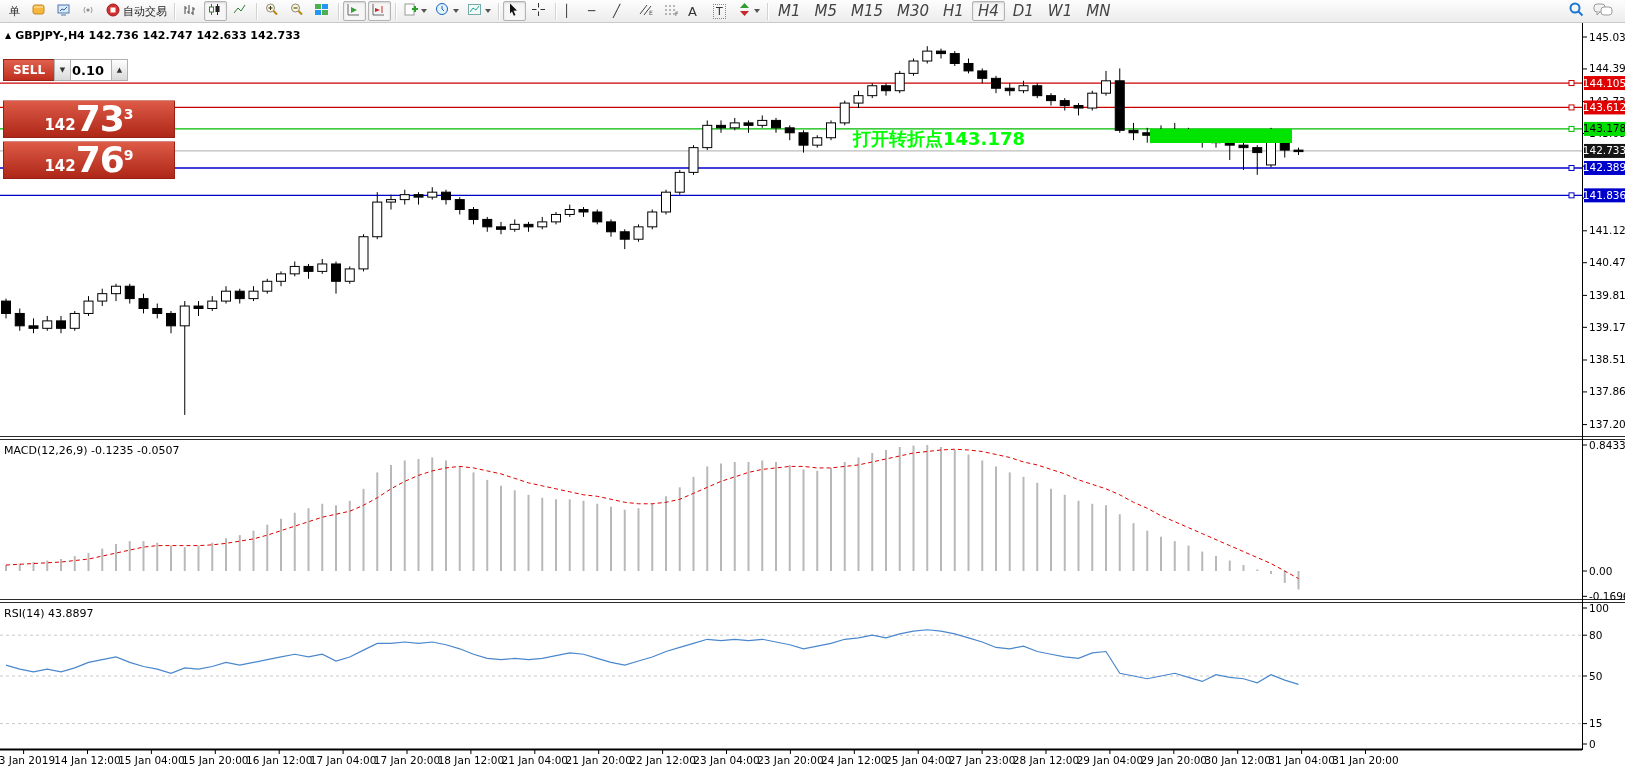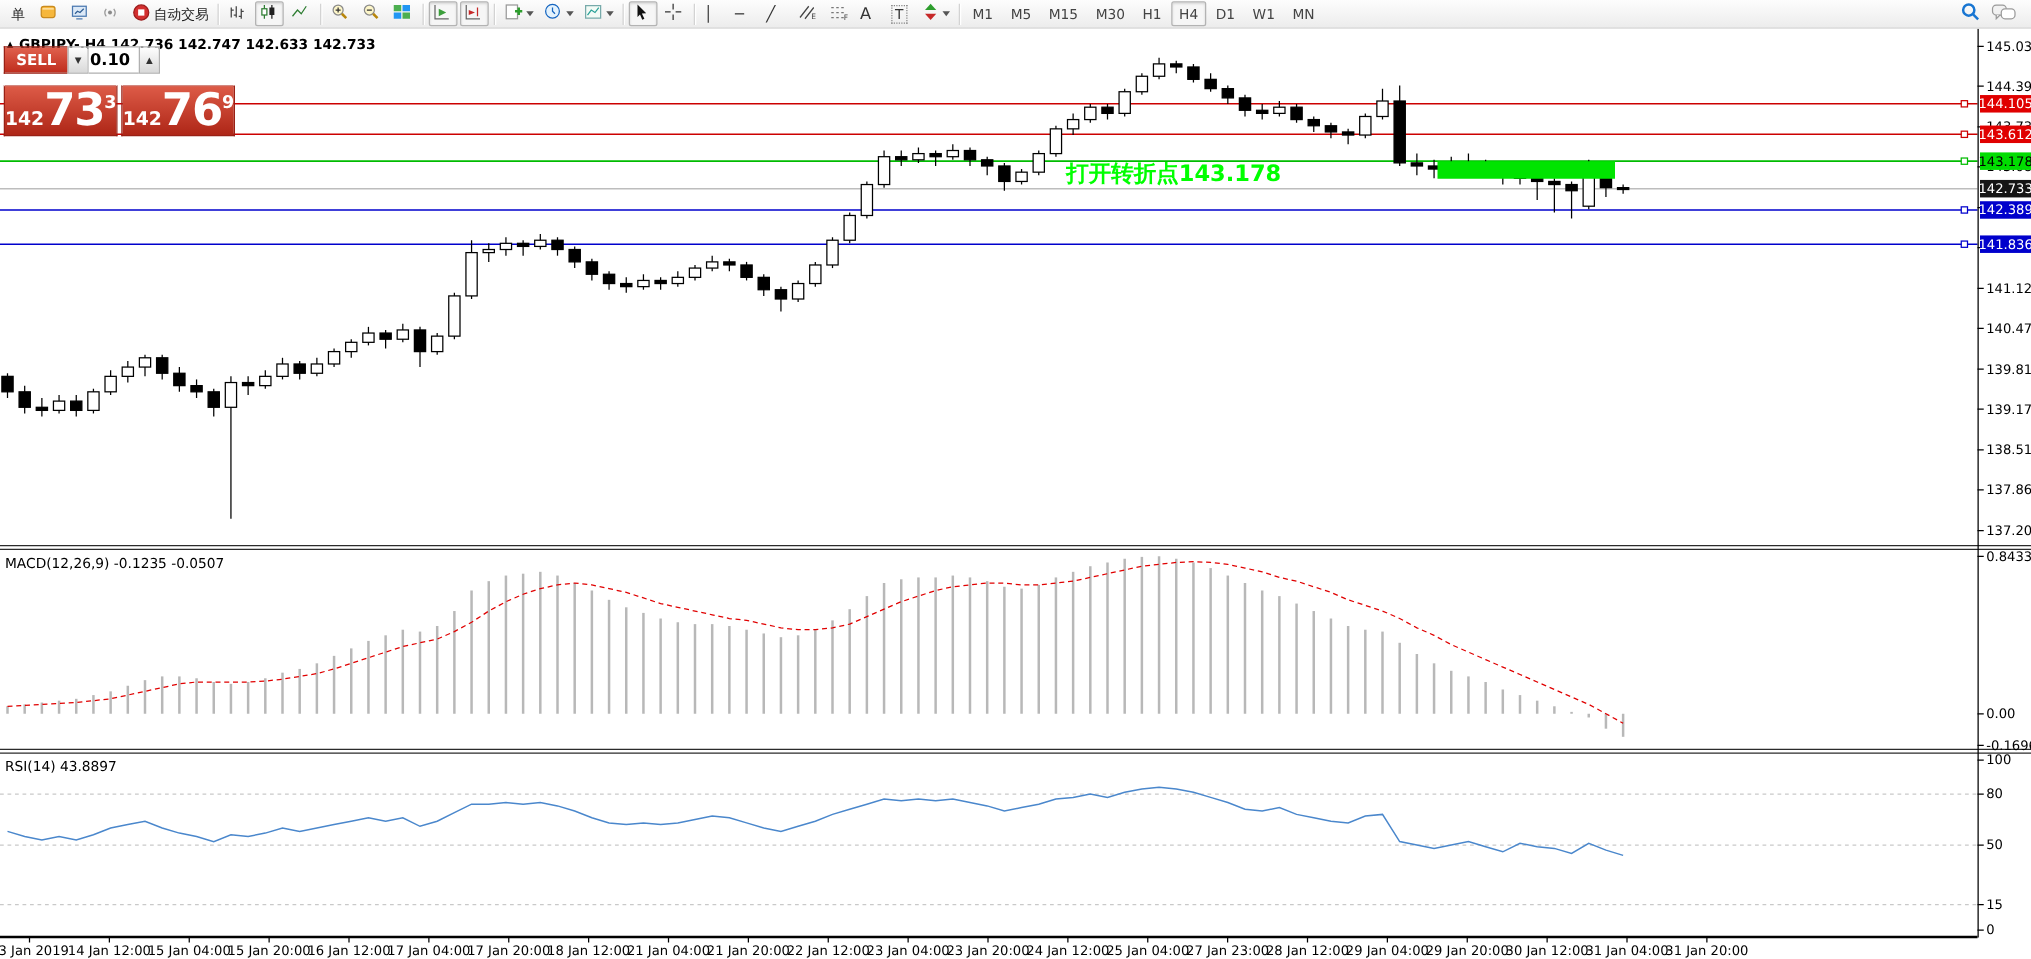--- a/index.html
+++ b/index.html
@@ -15,46 +15,46 @@
     font-size:11px; color:#333; cursor:default; }
   .tb-btn.active { border-color:#b3b3b3; background:#f6f6f6;
     box-shadow:inset 0 1px 2px rgba(0,0,0,.14); }
   .tb-sep { width:1px; height:17px; background:#d3d3d3; margin:0 3px;
     box-shadow:1px 0 0 #fff; flex:none; }
   .tb-label { font-size:11px; color:#222; margin-left:3px; }
   .clip-btn { width:15px; overflow:hidden; justify-content:flex-start; }
   .caret { width:0; height:0; border-left:3px solid transparent; border-right:3px solid transparent;
     border-top:4px solid #555; margin-left:3px; }
   .glyph { font-size:12px; color:#333; }
-  .tf-btn { font-size:11px; color:#444; padding:0 5px; }
+  .tf-btn { font-size:15px; color:#444; padding:0 5px;font-style:italic; }
   .tb-right { margin-left:auto; display:flex; align-items:center; margin-right:6px; }
 
   
   .chart-area { position:relative; width:1625px; height:744px; background:#fff; }
   #chart-svg { position:absolute; left:0; top:0; }
 
   .chart-title { position:absolute; left:5px; top:6px; font-size:11px; font-weight:bold;
     color:#000; display:flex; align-items:center; gap:4px; }
   .collapse { font-size:8px; }
 
   .panel-label { position:absolute; left:4px; font-size:11px; color:#000; }
 
   
-  .ocp { position:absolute; left:3px; top:14px; width:172px; font-weight:bold; }
+  .ocp { position:absolute; left:3px; top:36px; width:172px; font-weight:bold; }
   .ocp-row1 { display:flex; height:22px; }
   .ocp-btn { color:#fff; font-size:12px; display:flex; align-items:center; justify-content:center;
     background:linear-gradient(#e0614e,#bf2d1d); border:1px solid #992015; }
   .ocp-sell { width:51px; border-right:none; }
   .ocp-buy  { width:47px; border-left:none;margin-top:43px; }
   .spin { width:17px; background:linear-gradient(#fefefe,#d9d9d9); border:1px solid #b0b0b0;
     display:flex; align-items:center; justify-content:center; font-size:7px; color:#333; }
   .vol { flex:1; background:#fff; border-top:1px solid #b0b0b0; border-bottom:1px solid #b0b0b0;
     display:flex; align-items:center; justify-content:flex-end; padding-right:7px;
     font-size:13px; color:#000;text-align:center; }
-  .ocp-row2 { display:flex; gap:3px; margin-top:9px; }
+  .ocp-row2 { display:flex; gap:3px; margin-top:19px;flex-direction:column; }
   .pp { flex:1; height:41px; color:#fff; display:flex; align-items:center; justify-content:center;
     background:linear-gradient(#dd5b47,#ae2617); border:1px solid #992015;
     border-top:1px solid rgba(255,255,255,.45); }
   .p-prefix { font-size:15px; margin-top:12px; }
   .p-big { font-size:36px; line-height:1; letter-spacing:-1px; }
   .p-sup { font-size:14px; align-self:flex-start; margin-top:5px; }
 </style>
 </head>
 <body>
 

